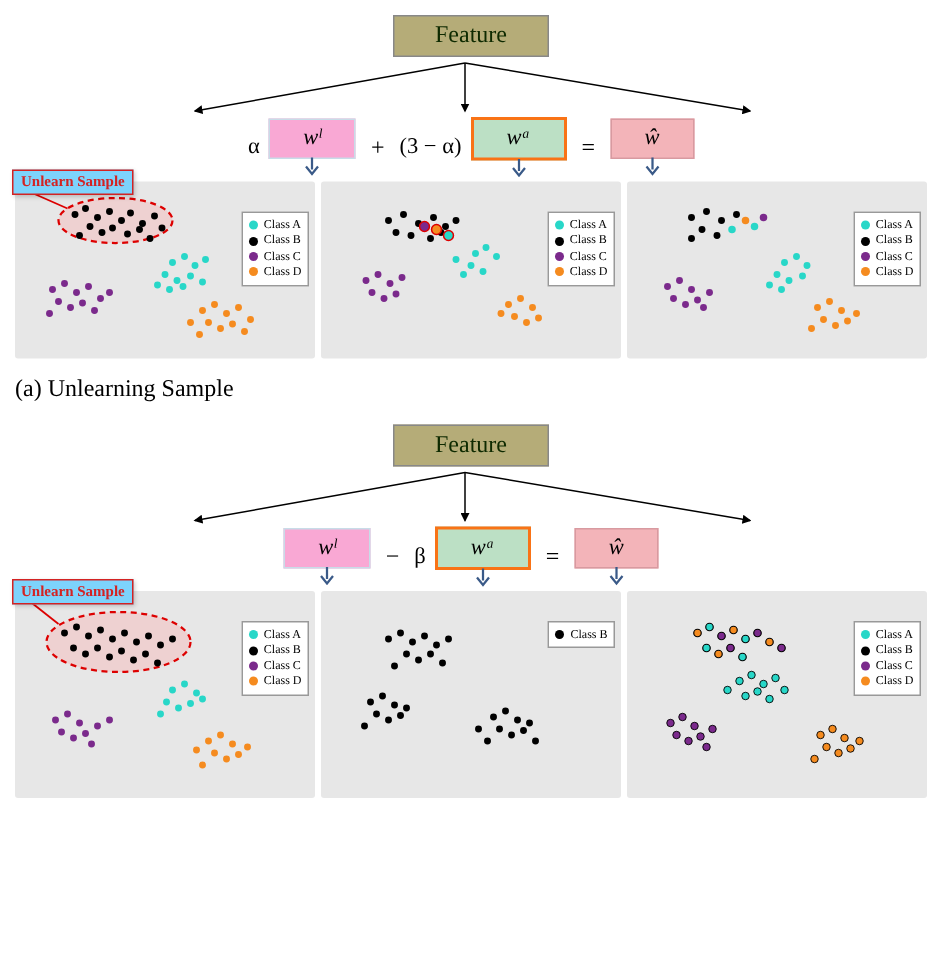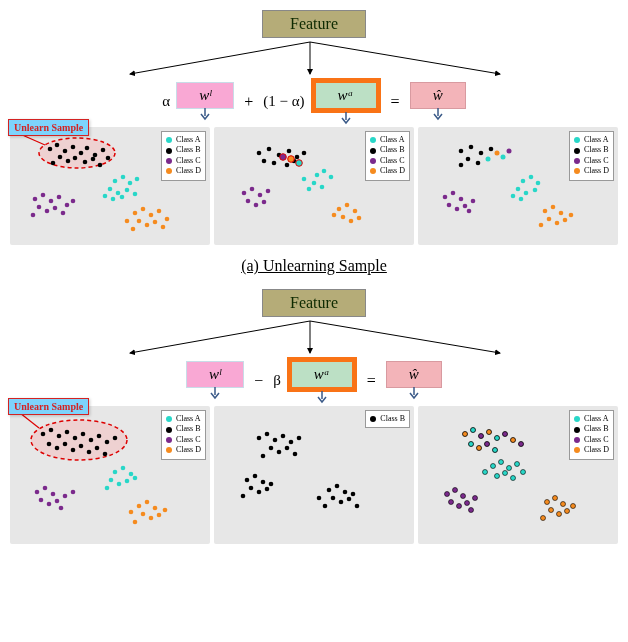--- a/index.html
+++ b/index.html
@@ -43,21 +43,21 @@
     padding: 4px 22px;
     font-size: 15px;
     font-style: italic;
     border: 1px solid #c8dce8;
   }
   .box-wa {
     background: #bce0c5;
     padding: 4px 22px;
     font-size: 15px;
     font-style: italic;
-    border: 5px solid #f97316;
+    border: 2px solid #f97316;
   }
   .box-wh {
     background: #f3b4b9;
     padding: 4px 22px;
     font-size: 15px;
     font-style: italic;
     border: 1px solid #d89aa0;
   }
   .coef {
     font-size: 15px;
@@ -82,21 +82,21 @@
     padding: 4px;
     height: 110px;
     position: relative;
     overflow: hidden;
   }
   .plot-bg-tall {
     height: 130px;
   }
   .legend {
     position: absolute;
-    top: 4px;
+    top: 20px;
     right: 4px;
     background: #fff;
     border: 1px solid #999;
     font-size: 8px;
     line-height: 1.3;
     padding: 3px 4px;
     z-index: 5;
   }
   .legend-row {
     display: flex;
@@ -107,24 +107,22 @@
     width: 6px;
     height: 6px;
     border-radius: 50%;
     display: inline-block;
   }
   .c-A { background: #28d7c8; }
   .c-B { background: #000000; }
   .c-C { background: #7b2a8c; }
   .c-D { background: #f58b1f; }
   .subcaption {
-    text-align: center;
     font-size: 16px;
     margin: 12px 0 14px 0;
-    text-decoration: underline;
   }
   .caption {
     font-size: 15px;
     text-align: left;
     margin-top: 6px;
   }
   svg { display: block; }
   .unlearn-badge {
     background: #7dd3fc;
     border: 1.5px solid #d42222;
@@ -177,21 +175,21 @@
       <span class="coef">α</span>
       <div class="slot">
         <span class="box-wl">wˡ</span>
         <span class="down-arrow">
           <svg width="14" height="14">
               <path d="M7 1 L7 9 M3 7 L7 12 L11 7" stroke="#3a5a88" stroke-width="1.5" fill="none"></path>
             </svg>
         </span>
       </div>
       <span class="op">+</span>
-      <span class="coef">(1 − α)</span>
+      <span class="coef">(3 − α)</span>
       <div class="slot">
         <span class="box-wa">wᵃ</span>
         <span class="down-arrow">
           <svg width="14" height="14">
               <path d="M7 1 L7 9 M3 7 L7 12 L11 7" stroke="#3a5a88" stroke-width="1.5" fill="none"></path>
             </svg>
         </span>
       </div>
       <span class="op">=</span>
       <div class="slot">

